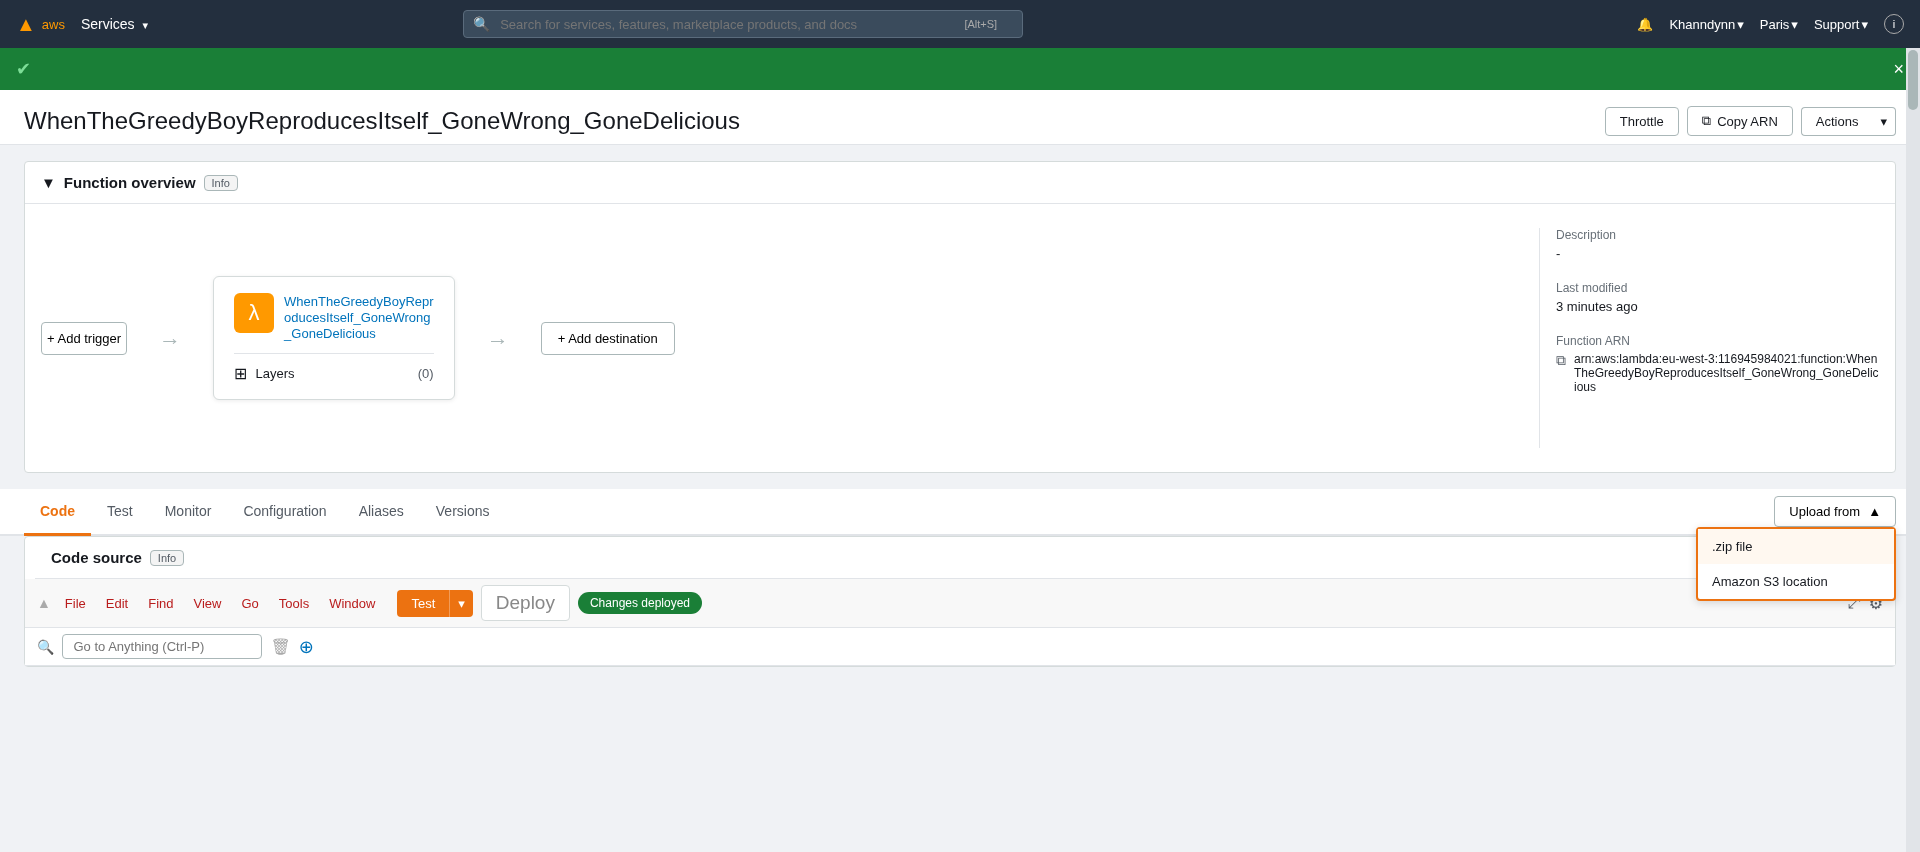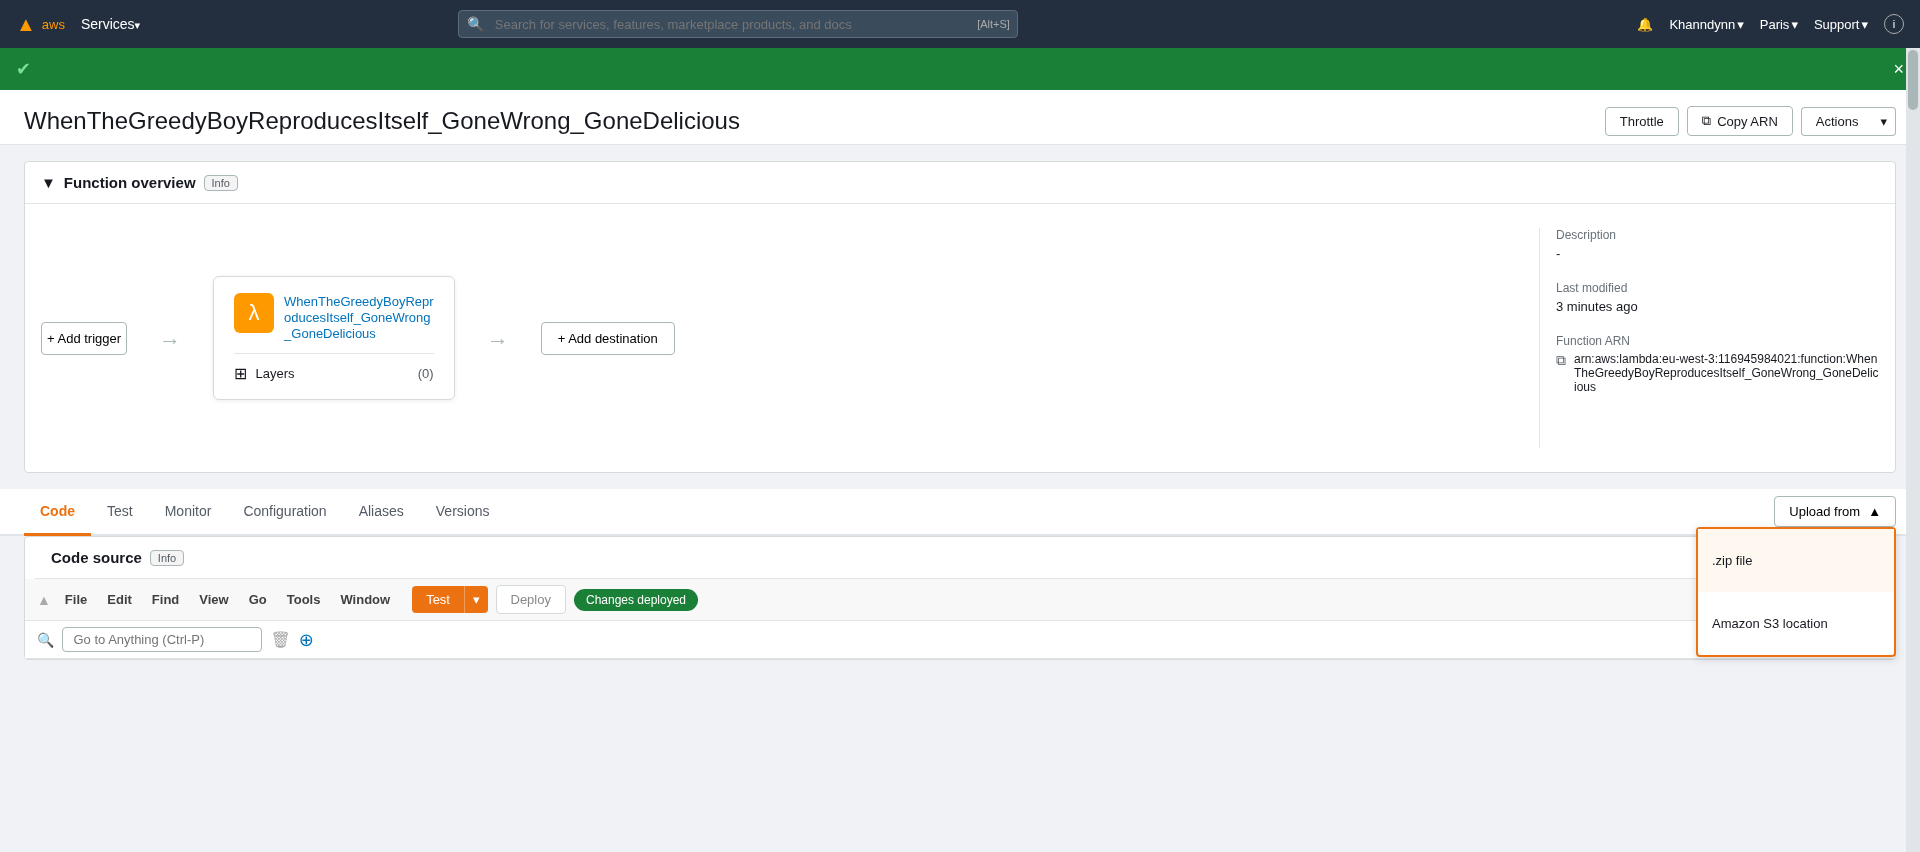--- a/index.html
+++ b/index.html
@@ -15,21 +15,21 @@
       gap: 16px;
       color: #fff;
     }
     .aws-logo {
       display: flex; align-items: center; gap: 4px;
     }
     .nav-services {
       color: #fff;
       font-size: 14px;
       cursor: pointer;
-      display: flex; align-items: flex-end; gap: 0;
+      display: flex; align-items: flex-end; gap: 8px;
     }
     .nav-search {
       flex: 1;
       max-width: 560px;
       position: relative;
       margin: 0 auto;
     }
     .nav-search input {
       width: 100%;
       height: 28px;
@@ -38,21 +38,21 @@
       border-radius: 4px;
       color: #ccc;
       padding: 0 36px;
       font-size: 13px;
     }
     .search-icon-nav {
       position: absolute; left: 10px; top: 50%; transform: translateY(-50%);
       color: #aaa; font-size: 14px;
     }
     .search-hint {
-      position: absolute; right: 8px; top: 50%; transform: translateY(-50%);
+      position: absolute; right: 26px; top: 50%; transform: translateY(-50%);
       color: #aaa; font-size: 11px;
     }
     .nav-right {
       display: flex; align-items: center; gap: 16px; margin-left: auto;
       color: #fff; font-size: 13px;
     }
     .nav-right span { cursor: pointer; display: flex; align-items: center; gap: 2px; }
 
     
     .banner {
@@ -251,21 +251,21 @@
       right: 0;
       top: 100%;
       background: #fff;
       border: 2px solid #ec7211;
       border-radius: 4px;
       min-width: 200px;
       z-index: 100;
       box-shadow: 0 2px 8px rgba(0,0,0,0.15);
     }
     .upload-dropdown-item {
-      padding: 24px 14px;
+      padding: 10px 14px;
       font-size: 13px;
       cursor: pointer;
       color: #16191f;
     }
     .upload-dropdown-item.active-item { background: #fff8f0; }
 
     
     .code-source-section {
       background: #fff;
       margin: 0 24px 16px 24px;
@@ -286,24 +286,23 @@
       background: #f8f8f8;
       padding: 6px 12px;
       display: flex;
       align-items: center;
       gap: 8px;
       border-bottom: 1px solid #e1e4e8;
       flex-wrap: wrap;
     }
     .editor-menu-item {
       font-size: 13px;
-      color: #404040;
+      color: #b91c1c;
       cursor: pointer;
       padding: 2px 6px;
-      font-weight: bold;
     }
     .btn-test-green {
       background: #ec7211;
       color: #fff;
       border: none;
       border-radius: 4px 0 0 4px;
       padding: 6px 14px;
       font-size: 13px;
       cursor: pointer;
       display: flex; align-items: center; gap: 6px;
@@ -317,21 +316,21 @@
       padding: 6px 8px;
       font-size: 13px;
       cursor: pointer;
     }
     .btn-deploy {
       background: #fff;
       color: #888;
       border: 1px solid #d5dbdb;
       border-radius: 4px;
       padding: 6px 14px;
-      font-size: 13px;
+      font-size: 19px;
       cursor: pointer;
     }
     .badge-deployed {
       background: #1a7f37;
       color: #fff;
       border-radius: 12px;
       padding: 4px 12px;
       font-size: 12px;
     }
     .editor-icons-right {

